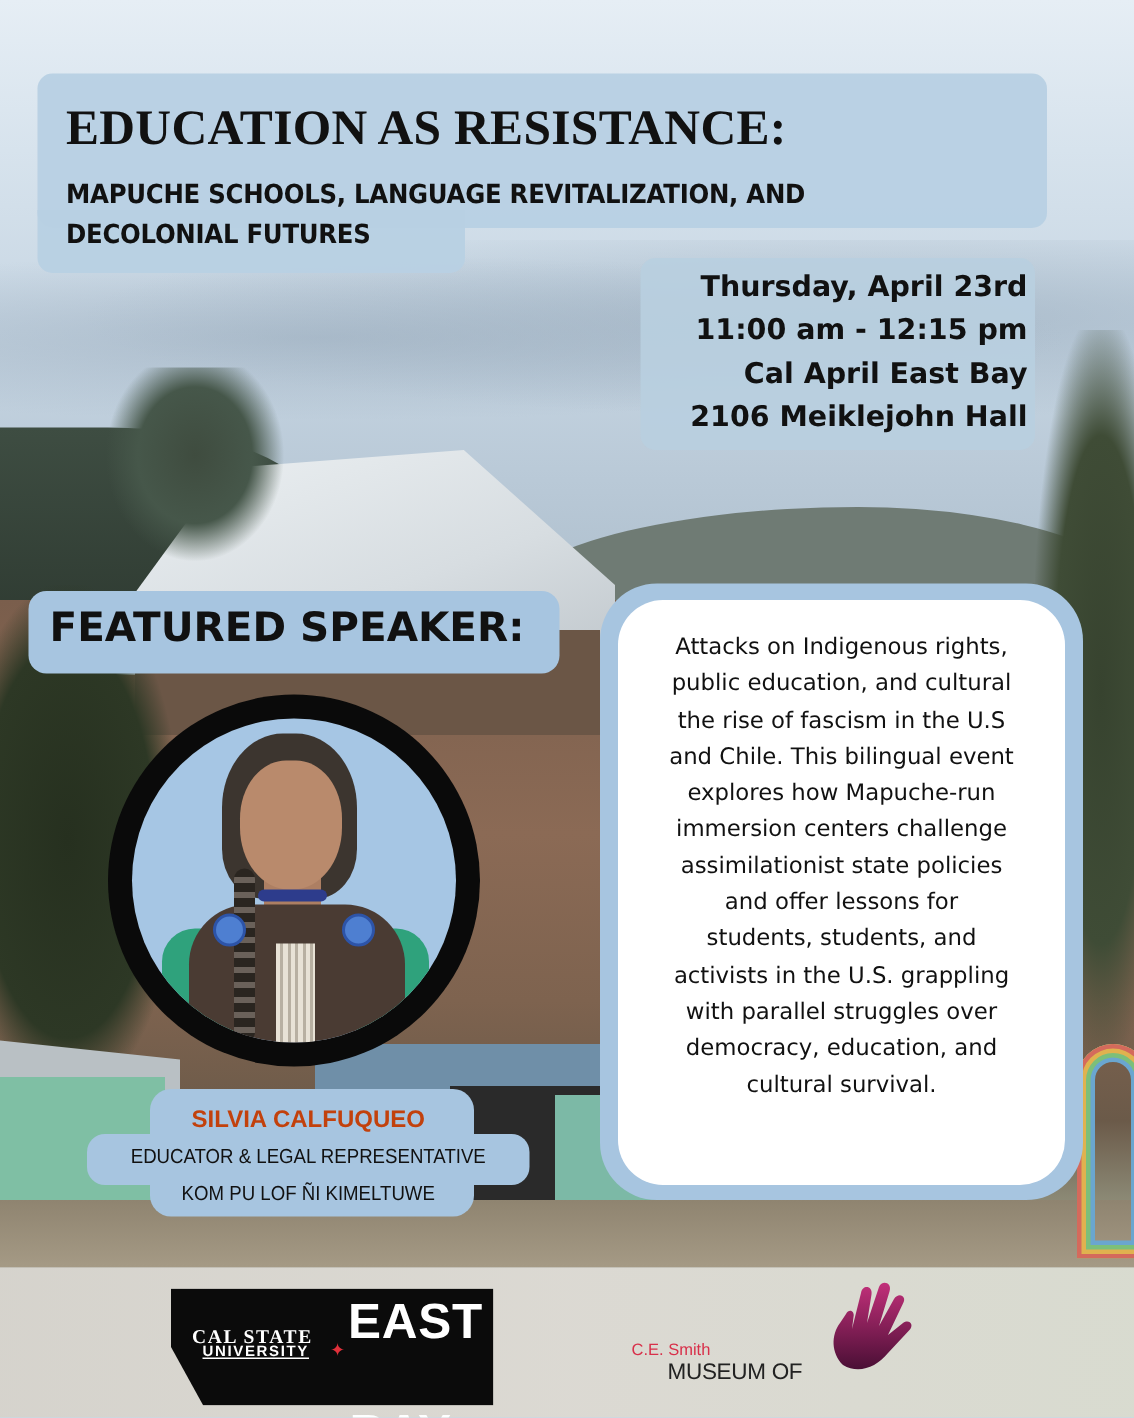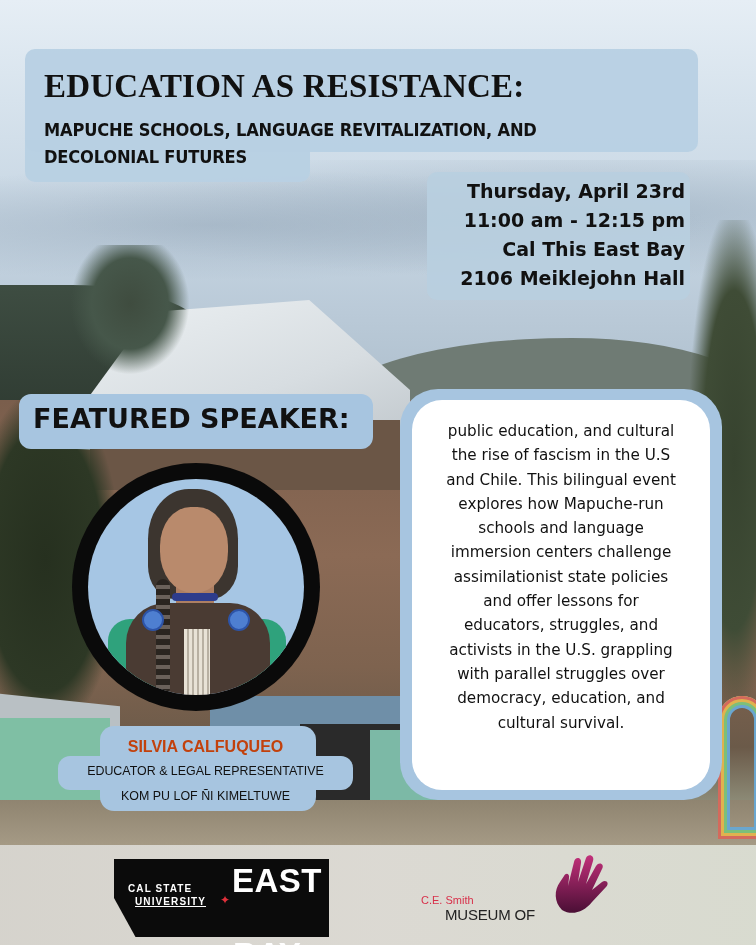--- a/index.html
+++ b/index.html
@@ -97,21 +97,21 @@
       background: #a7c5e0; border-radius: 38px; }
     .desc-card { position: absolute; left: 412px; top: 400px; width: 298px; height: 390px;
       background: #ffffff; border-radius: 30px; }
     .desc-text { position: absolute; left: 418px; top: 419px; width: 286px; text-align: center;
       font-family: "DejaVu Sans", sans-serif; font-size: 15.2px; line-height: 24.3px; color: #111; }
     .desc-text div { white-space: nowrap; }
 
     
     .csueb-logo { position: absolute; left: 114px; top: 859px; width: 215px; height: 78px; background: #0b0b0b;
       clip-path: polygon(0 0, 100% 0, 100% 100%, 10% 100%, 0 50%); }
-    .csueb-cal { position: absolute; left: 128px; top: 883px; font-weight: bold; font-size: 10px; color: #fff; letter-spacing: 1.1px; white-space: nowrap; }
+    .csueb-cal { position: absolute; left: 128px; top: 883px; font-weight: bold; font-size: 13px; color: #fff; letter-spacing: 1.1px; white-space: nowrap; font-family: Liberation Serif, serif; }
     .csueb-univ { position: absolute; left: 135px; top: 896px; font-weight: bold; font-size: 10px; color: #fff; letter-spacing: 1.1px; white-space: nowrap; text-decoration: underline; }
     .csueb-star { position: absolute; left: 220px; top: 893px; font-size: 12px; color: #e0303a; }
     .csueb-east { position: absolute; left: 232px; top: 864px; font-weight: bold; font-size: 33px; color: #fff; letter-spacing: .5px; white-space: nowrap; line-height: 33px; }
     .csueb-bay { position: absolute; left: 233px; top: 938px; font-weight: bold; font-size: 33px; color: #fff; letter-spacing: .5px; white-space: nowrap; line-height: 33px; }
 
     .museum-hand { position: absolute; left: 548px; top: 852px; width: 68px; height: 68px; }
     .museum-ce { position: absolute; left: 421px; top: 894px; font-size: 11px; color: #d8304a; white-space: nowrap; }
     .museum-of { position: absolute; left: 445px; top: 906px; font-size: 15px; color: #222; white-space: nowrap; letter-spacing: -.2px; }
     .museum-anth { position: absolute; left: 445px; top: 920px; font-size: 19px; color: #222; white-space: nowrap; letter-spacing: -.2px; margin-top: 24px; }
   </style>
@@ -144,21 +144,21 @@
 <h1 class="title-main">EDUCATION AS RESISTANCE:</h1>
 <div class="title-sub">
   <div>MAPUCHE SCHOOLS, LANGUAGE REVITALIZATION, AND</div>
   <div>DECOLONIAL FUTURES</div>
 </div>
 
 <div class="details-box"></div>
 <div class="details">
   <div>Thursday, April 23rd</div>
   <div>11:00 am - 12:15 pm</div>
-  <div>Cal This East Bay</div>
+  <div>Cal April East Bay</div>
   <div>2106 Meiklejohn Hall</div>
 </div>
 
 <div class="featured-box"></div>
 <div class="featured-label">FEATURED SPEAKER:</div>
 
 <div class="portrait-ring"></div>
 <div class="portrait">
   <div class="p-hair"></div>
   <div class="p-neck"></div>
@@ -175,29 +175,29 @@
 
 <div class="name-box"></div>
 <div class="name-box-wide"></div>
 <div class="speaker-name">SILVIA CALFUQUEO</div>
 <div class="speaker-role">EDUCATOR &amp; LEGAL REPRESENTATIVE</div>
 <div class="speaker-org">KOM PU LOF ÑI KIMELTUWE</div>
 
 <div class="desc-frame"></div>
 <div class="desc-card"></div>
 <div class="desc-text">
+  <div>Attacks on Indigenous rights,</div>
   <div>public education, and cultural</div>
   <div>the rise of fascism in the U.S</div>
   <div>and Chile. This bilingual event</div>
   <div>explores how Mapuche-run</div>
-  <div>schools and language</div>
   <div>immersion centers challenge</div>
   <div>assimilationist state policies</div>
   <div>and offer lessons for</div>
-  <div>educators, struggles, and</div>
+  <div>students, students, and</div>
   <div>activists in the U.S. grappling</div>
   <div>with parallel struggles over</div>
   <div>democracy, education, and</div>
   <div>cultural survival.</div>
 </div>
 
 <div class="csueb-logo"></div>
 <div class="csueb-cal">CAL STATE</div>
 <div class="csueb-univ">UNIVERSITY</div>
 <div class="csueb-star">✦</div>

